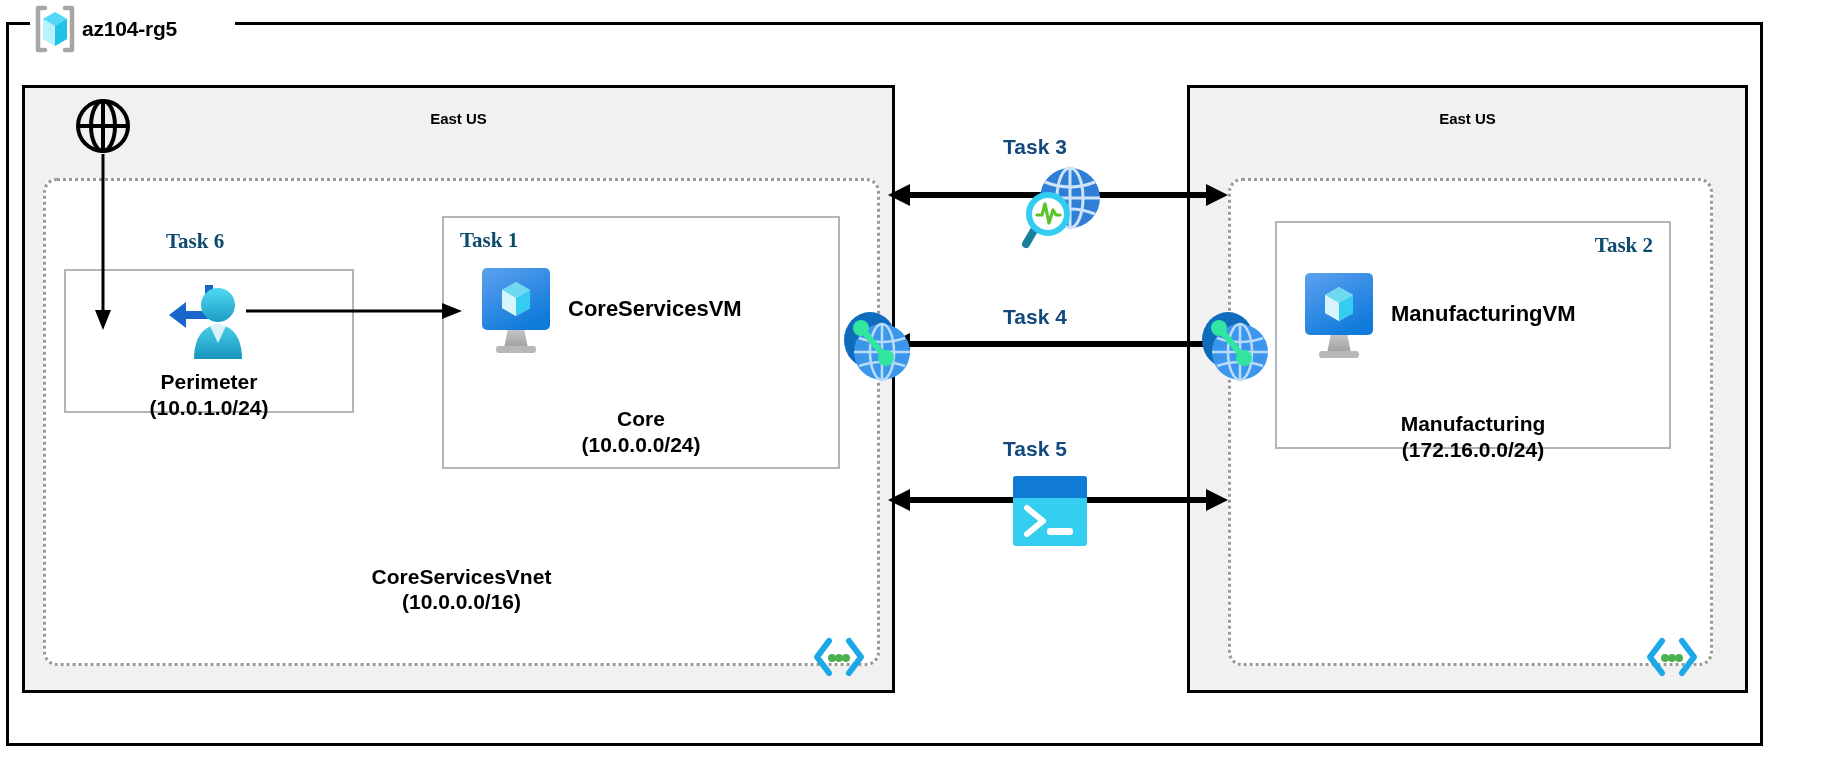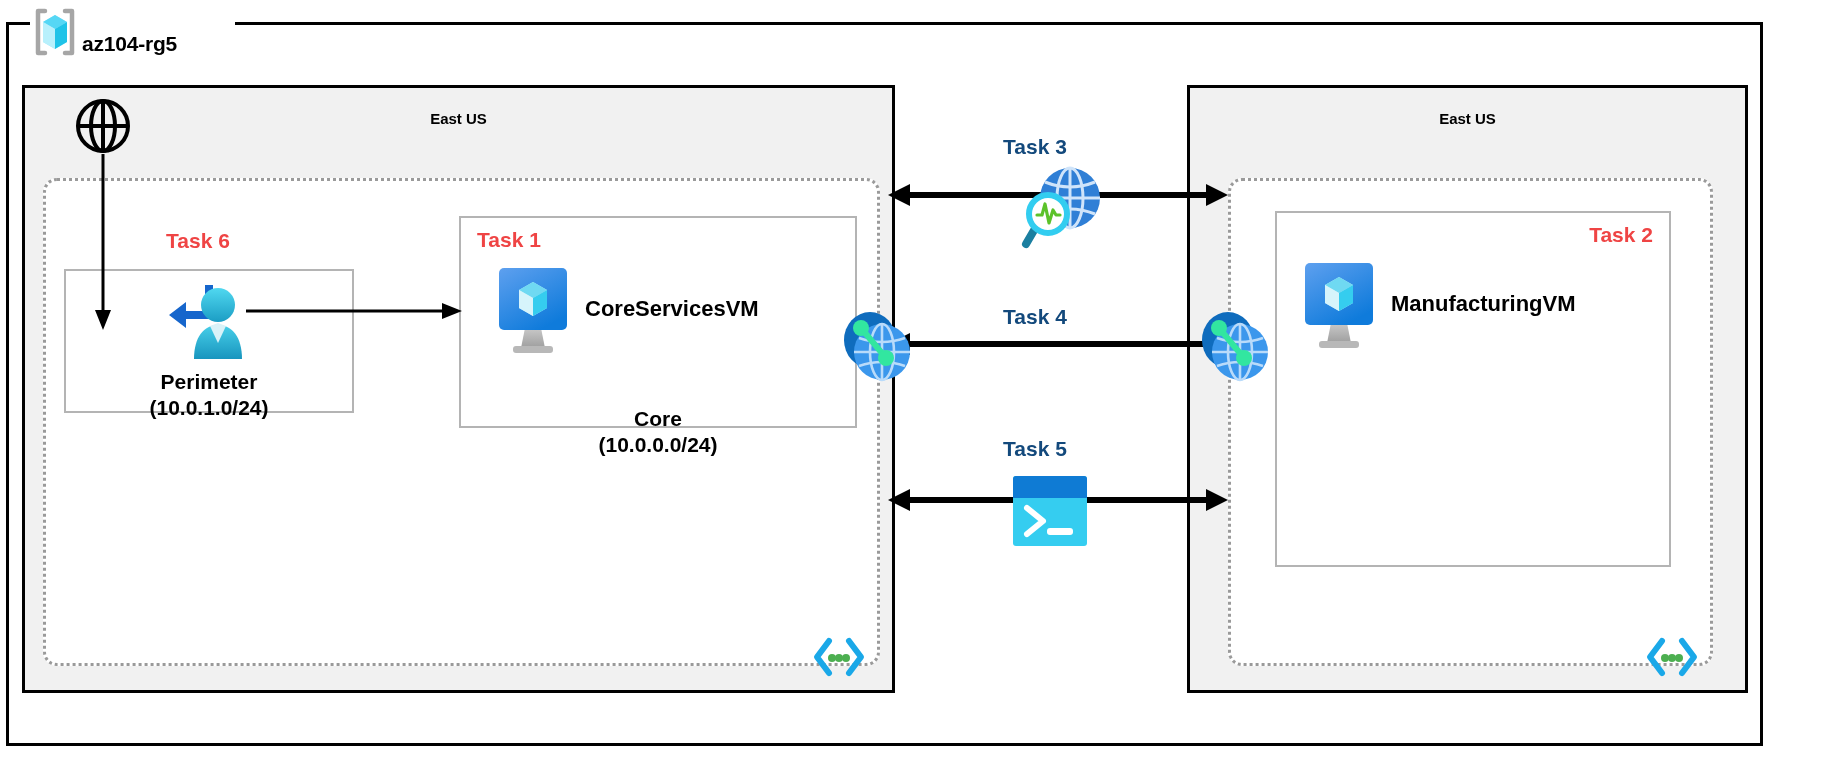--- a/index.html
+++ b/index.html
@@ -31,21 +31,21 @@
     left: 30px; top: 0px;
     width: 205px; height: 58px;
     background: #ffffff;
     z-index: 3;
   }
   .rg-title {
     position: absolute;
     left: 34px; top: 2px;
     height: 54px;
     display: flex;
-    align-items: flex-end;
+    align-items: center;
     gap: 6px;
     z-index: 4;
   }
   .rg-title-text {
     font-size: 21px;
     font-weight: bold;
     color: #000000;
     white-space: nowrap;
     letter-spacing: -0.2px;
   }
@@ -91,29 +91,30 @@
   #vnet-core .vnet-caption { bottom: 48px; }
   #vnet-manu .vnet-caption { bottom: 48px; }
 
   
   .subnet {
     position: absolute;
     background: #ffffff;
     border: 2px solid #b4b4b4;
   }
   #subnet-perimeter   { left: 18px;  top: 88px;  width: 290px; height: 144px; }
-  #subnet-core        { left: 413px; top: 35px;  width: 398px; height: 212px; }
-  #subnet-manufacturing { left: 44px; top: 30px; width: 396px; height: 356px; padding-left: 32px; }
+  #subnet-core        { left: 396px; top: 35px;  width: 398px; height: 253px; }
+  #subnet-manufacturing { left: 44px; top: 40px; width: 396px; height: 228px; padding-left: 32px; }
 
   .task-tag {
     position: absolute;
     font-size: 21px;
     font-weight: bold;
-    color: #ef4444;
+    color: #0c4a6e;
     white-space: nowrap;
+    font-family: Liberation Serif, serif;
   }
 
   .subnet-caption {
     position: absolute;
     left: 0; right: 0;
     text-align: center;
     font-size: 21px;
     font-weight: bold;
     color: #000000;
     line-height: 1.22;
@@ -253,20 +254,24 @@
         </span>
 
         <div class="node-name" style="left:124px; top:78px;">CoreServicesVM</div>
 
         <div class="subnet-caption" style="top:188px;">
           <span>Core</span><br>
           <span>(10.0.0.0/24)</span>
         </div>
       </div>
 
+      <div class="vnet-caption">
+        <span>CoreServicesVnet</span><br>
+        <span>(10.0.0.0/16)</span>
+      </div>
 
       <span class="icon" style="right:10px; bottom:-18px; width:56px; height:48px;">
         <svg width="56" height="48" viewBox="0 0 56 48">
           <path d="M18 8 L6 24 L18 40" fill="none" stroke="#1aa8e8" stroke-width="6" stroke-linecap="round" stroke-linejoin="round"></path>
           <path d="M38 8 L50 24 L38 40" fill="none" stroke="#1aa8e8" stroke-width="6" stroke-linecap="round" stroke-linejoin="round"></path>
           <circle cx="21" cy="25" r="4" fill="#4caf50"></circle>
           <circle cx="28" cy="25" r="4" fill="#4caf50"></circle>
           <circle cx="35" cy="25" r="4" fill="#4caf50"></circle>
         </svg>
       </span>
@@ -298,20 +303,24 @@
             <rect x="6" y="2" width="68" height="62" rx="5" fill="url(#vmg2)"></rect>
             <path d="M40 16 L54 24 L54 42 L40 50 L26 42 L26 24 Z" fill="#bde9f7"></path>
             <path d="M40 16 L54 24 L40 32 L26 24 Z" fill="#6fd9f2"></path>
             <path d="M40 32 L54 24 L54 42 L40 50 Z" fill="#35cdef"></path>
             <path d="M40 32 L40 50 L26 42 L26 24 Z" fill="#d6f4fb"></path>
           </svg>
         </span>
 
         <div class="node-name" style="left:114px; top:78px;">ManufacturingVM</div>
 
+        <div class="subnet-caption" style="top:188px;">
+          <span>Manufacturing</span><br>
+          <span>(172.16.0.0/24)</span>
+        </div>
       </div>
 
 
       <span class="icon" style="right:10px; bottom:-18px; width:56px; height:48px;">
         <svg width="56" height="48" viewBox="0 0 56 48">
           <path d="M18 8 L6 24 L18 40" fill="none" stroke="#1aa8e8" stroke-width="6" stroke-linecap="round" stroke-linejoin="round"></path>
           <path d="M38 8 L50 24 L38 40" fill="none" stroke="#1aa8e8" stroke-width="6" stroke-linecap="round" stroke-linejoin="round"></path>
           <circle cx="21" cy="25" r="4" fill="#4caf50"></circle>
           <circle cx="28" cy="25" r="4" fill="#4caf50"></circle>
           <circle cx="35" cy="25" r="4" fill="#4caf50"></circle>

